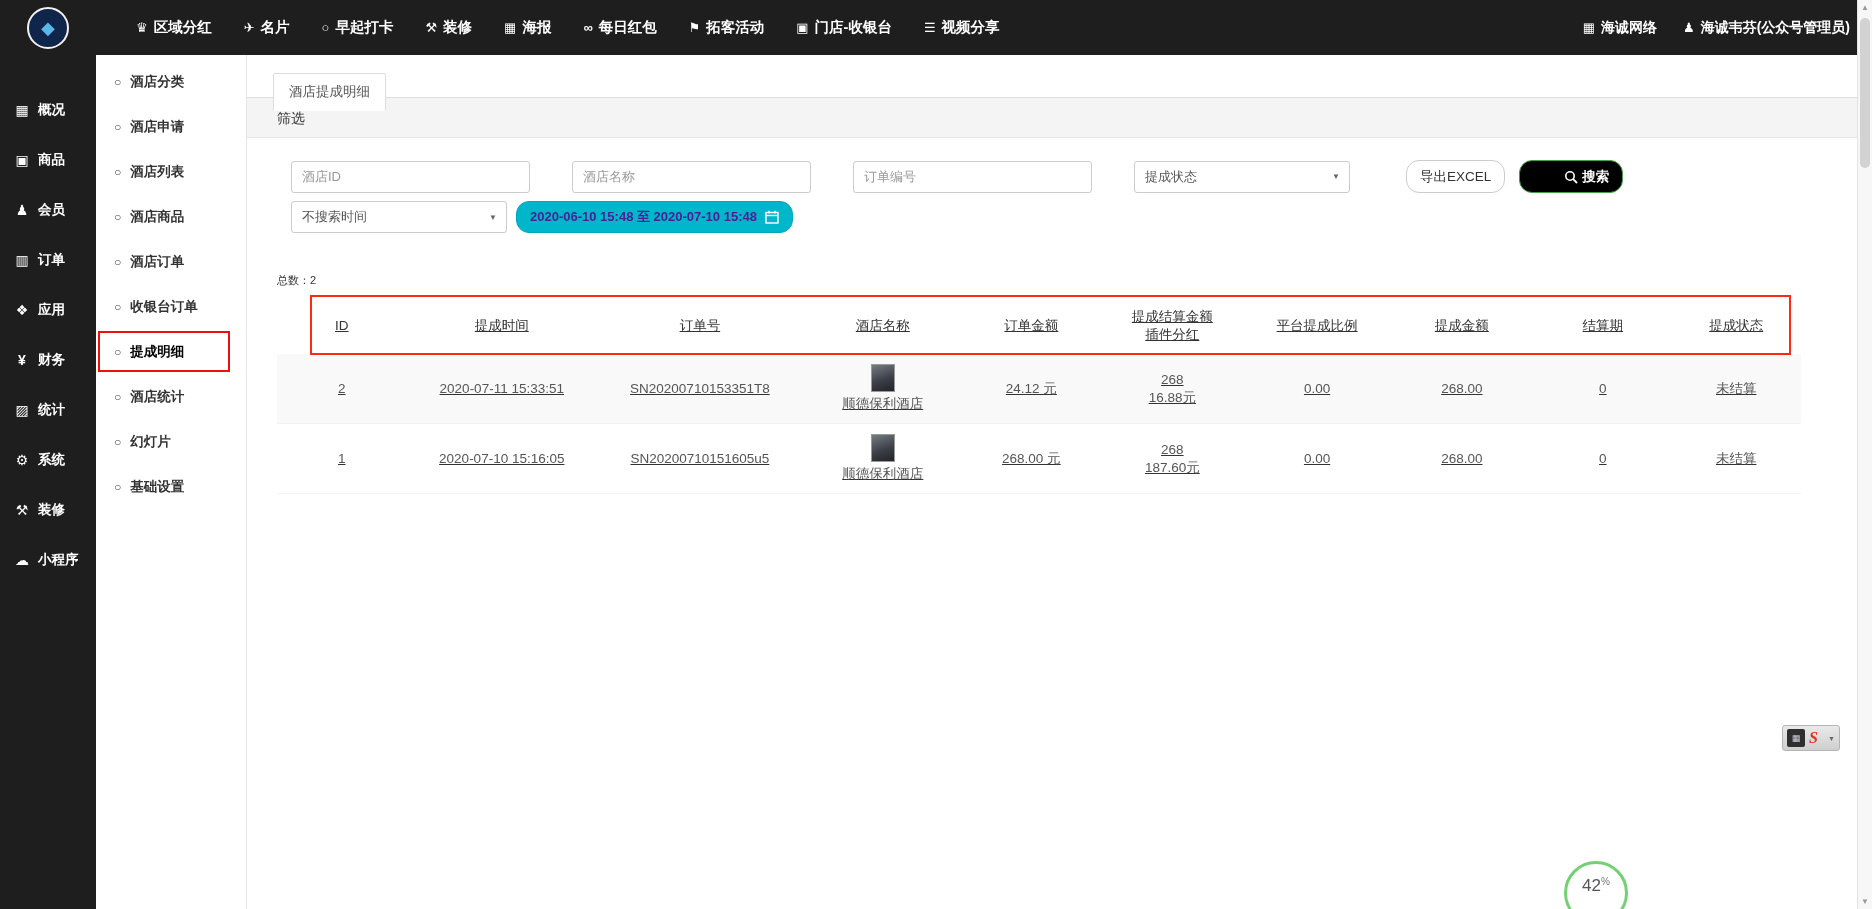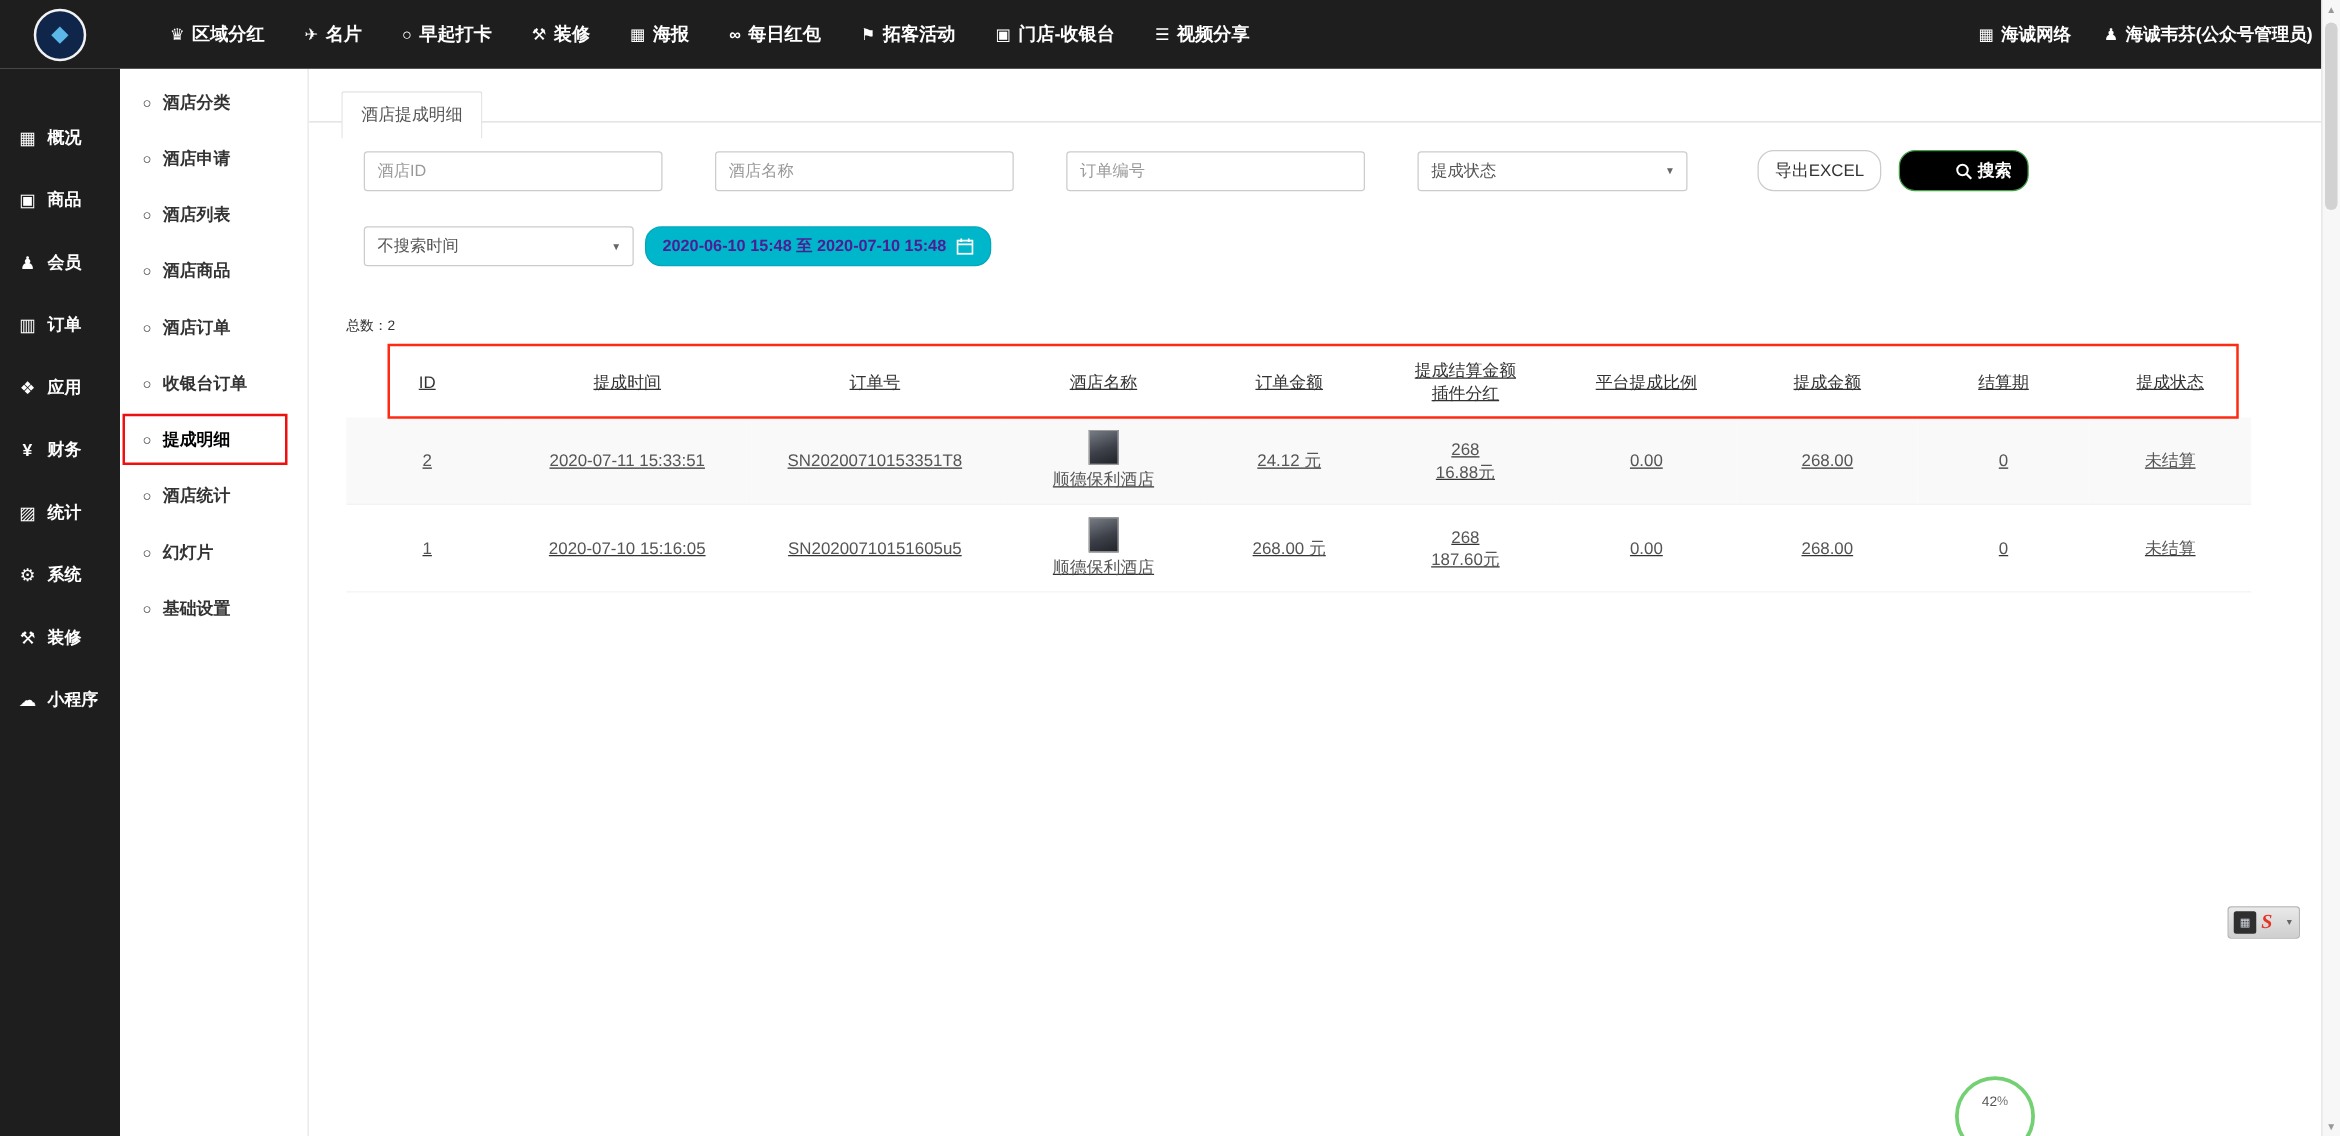--- a/index.html
+++ b/index.html
@@ -40,21 +40,21 @@
   .content { position:absolute; left:247px; top:55px; right:15px; bottom:0; background:#fff; }
 
   .tab-row { height:43px; border-bottom:1px solid #ddd; background:#fff; padding-left:26px; display:flex; align-items:flex-end; }
   .tab { position:relative; top:14px; background:#fff; border:1px solid #ddd; border-bottom:1px solid #fff;
     padding:9px 15px; font-size:13.5px; color:#555; cursor:pointer; border-radius:2px 2px 0 0; }
 
   .filter-header { height:40px; line-height:40px; background:#f4f4f4; border-bottom:1px solid #e8e8e8;
     padding-left:30px; font-size:14px; color:#333; }
   .filter-body { padding:22px 30px 16px 44px; }
   .f-row { display:flex; align-items:center; }
-  .f-row + .f-row { margin-top:28px; }
+  .f-row + .f-row { margin-top:8px; }
   .t-input { width:239px; height:32px; border:1px solid #ccc; border-radius:3px; padding:0 10px;
     font-size:13px; color:#333; margin-right:42px; outline:none;
     font-family:"Liberation Sans","DejaVu Sans",sans-serif; }
   .t-input::placeholder { color:#999; }
   .f-select { width:216px; height:32px; border:1px solid #ccc; border-radius:3px; background:#fff;
     display:flex; align-items:center; justify-content:space-between; padding:0 9px 0 10px;
     color:#555; font-size:13px; cursor:pointer; }
   .f-select .caret { font-size:8px; color:#666; }
   .btn { height:33px; border-radius:13px; border:1px solid #ccc; background:#fff; display:inline-flex;
     align-items:center; justify-content:center; padding:0 13px; font-size:13.5px; color:#333; cursor:pointer;
@@ -82,21 +82,21 @@
   
   .vscroll { position:absolute; right:0; top:0; width:15px; height:909px; background:#f7f7f7;
     border-left:1px solid #e3e3e3; z-index:40; }
   .vscroll .arrow { position:absolute; left:0; width:14px; text-align:center; font-size:8px; color:#999; cursor:pointer; }
   .vscroll .up { top:3px; } .vscroll .down { bottom:3px; }
   .vscroll .thumb { position:absolute; left:2px; top:18px; width:10px; height:150px; background:#d2d2d2; border-radius:5px; cursor:pointer; }
 
   .progress-circle { position:absolute; left:1564px; top:861px; width:64px; height:64px; border-radius:50%;
     border:3px solid #73d173; background:#fff; display:flex; align-items:flex-start; justify-content:center;
     padding-top:12px; z-index:25; }
-  .progress-circle .val { font-size:11px; color:#555; }
+  .progress-circle .val { font-size:17px; color:#555; }
   .progress-circle .unit { font-size:10px; color:#777; }
 
   .ime-bar { position:absolute; left:1782px; top:725px; width:58px; height:26px; background:linear-gradient(#e9e9e9,#cfcfcf);
     border:1px solid #b5b5b5; border-radius:3px; display:flex; align-items:center; gap:4px; padding:0 4px; z-index:25; }
   .ime-bar .kb { width:18px; height:18px; background:#2f2f2f; color:#cdd3da; font-size:9px; display:flex;
     align-items:center; justify-content:center; border-radius:2px; }
   .ime-bar .s { color:#e53324; font-weight:bold; font-style:italic; font-size:16px;
     font-family:"Liberation Serif","DejaVu Serif",serif; }
   .ime-bar .dd { font-size:7px; color:#666; margin-left:auto; }
 </style>
@@ -247,20 +247,21 @@
 
 <div class="content">
 
   <div class="tab-row">
     <div class="tab">
       <span>酒店提成明细</span>
     </div>
   </div>
 
   <div class="filter-panel">
+    <div class="filter-header">筛选</div>
     <div class="filter-body">
       <div class="f-row">
         <input class="t-input" type="text" placeholder="酒店ID" style="">
         <input class="t-input" type="text" placeholder="酒店名称" style="">
         <input class="t-input" type="text" placeholder="订单编号" style="">
         <div class="f-select">
           <span>提成状态</span>
           <span class="caret">▼</span>
         </div>
         <button class="btn btn-export">导出EXCEL</button>

